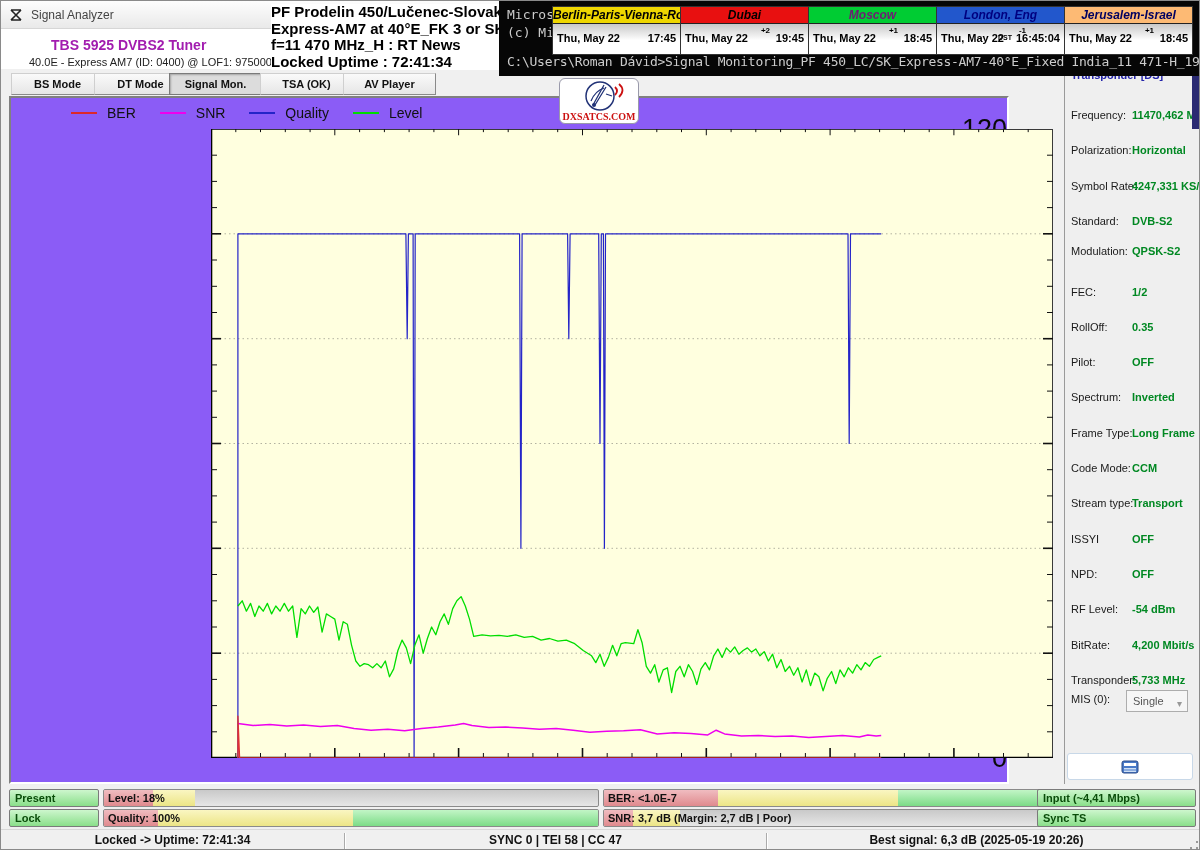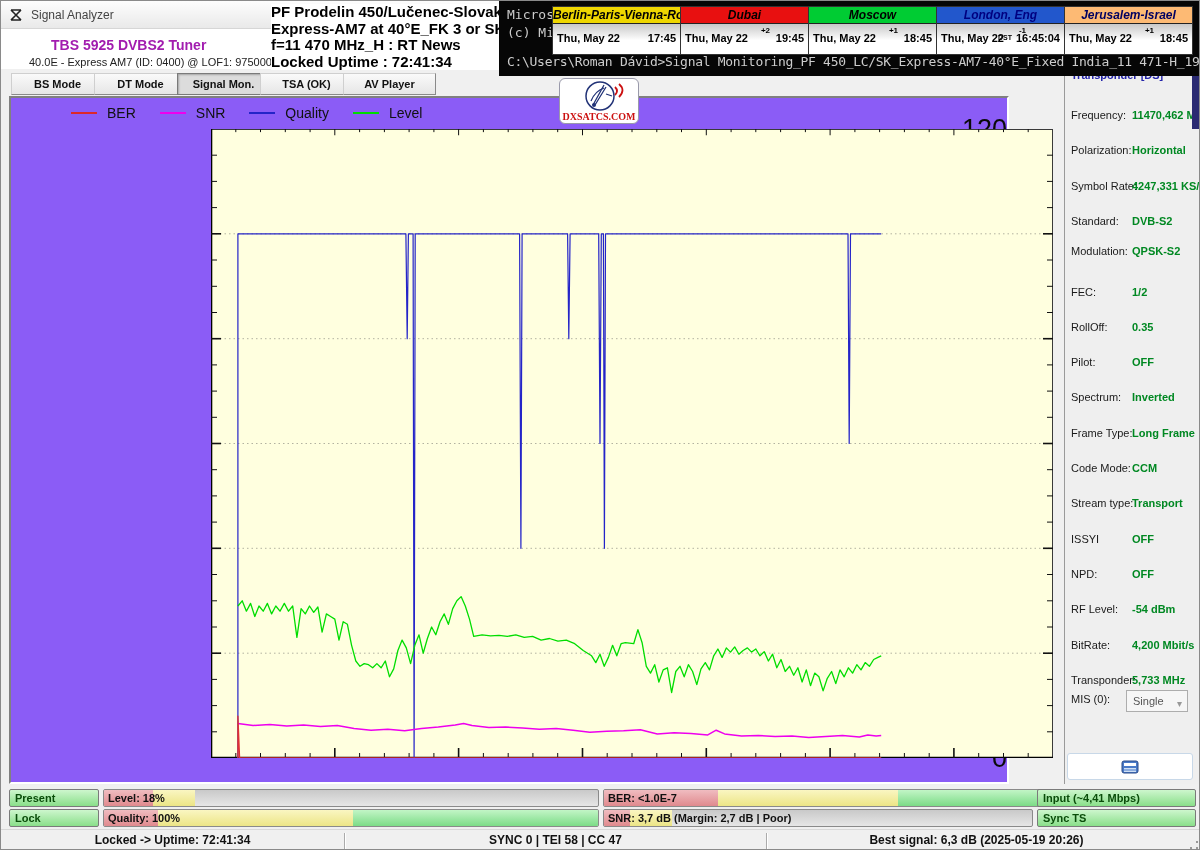--- a/index.html
+++ b/index.html
@@ -119,21 +119,21 @@
 <div class="overlay-text">
   <div>PF Prodelin 450/Lučenec-Slovakia</div>
   <div>Express-AM7 at 40°E_FK 3 or SK</div>
   <div>f=11 470 MHz_H : RT News</div>
   <div>Locked Uptime : 72:41:34</div>
 </div>
 
 <div class="tabrow">
     <div class="tab" style="left: 10px;">BS Mode</div>
     <div class="tab" style="left: 93px;">DT Mode</div>
-    <div class="tab active" style="left: 176px;">Signal Mon.</div>
+    <div class="tab active" style="left: 168px;">Signal Mon.</div>
     <div class="tab" style="left: 259px;">TSA (OK)</div>
     <div class="tab" style="left: 342px;">AV Player</div>
   </div>
 
 <div class="chartbox">
   <div class="legend">
       <div class="legend-item">
         <span class="legend-line" style="background: rgb(221, 40, 40);"></span>
         <span class="legend-label">BER</span>
       </div>
@@ -396,21 +396,21 @@
     </div>
     <div class="clock">
       <div class="chead" style="background: rgb(232, 16, 16); color: rgb(0, 0, 0);">Dubai</div>
       <div class="cbody">
         <span class="cdate">Thu, May 22</span>
         <span class="coff">+2</span>
         <span class="ctime">19:45</span>
       </div>
     </div>
     <div class="clock">
-      <div class="chead" style="background: rgb(0, 204, 51); color: #000000;">Moscow</div>
+      <div class="chead" style="background: rgb(0, 204, 51); color: #701a75;">Moscow</div>
       <div class="cbody">
         <span class="cdate">Thu, May 22</span>
         <span class="coff">+1</span>
         <span class="ctime">18:45</span>
       </div>
     </div>
     <div class="clock">
       <div class="chead" style="background: rgb(34, 87, 204); color: rgb(0, 0, 128);">London, Eng</div>
       <div class="cbody">
         <span class="cdate">Thu, May 22</span>
@@ -454,21 +454,21 @@
     <div class="seg yellow" style="left: 11%; width: 39.5%;"></div>
     <div class="seg green" style="left: 50.5%; width: 49.5%;"></div>
     <div class="mlabel">Quality: 100%</div>
   </div>
 <div class="meter" style="left:602px; top:788px; width:518px;">
     <div class="seg pink" style="left: 0%; width: 22%;"></div>
     <div class="seg yellow" style="left: 22%; width: 35%;"></div>
     <div class="seg green" style="left: 57%; width: 43%;"></div>
     <div class="mlabel">BER: &lt;1.0E-7</div>
   </div>
-<div class="meter" style="left:602px; top:808px; width:430px;">
+<div class="meter" style="left:602px; top:808px; width:480px;">
     <div class="seg pink" style="left: 0%; width: 6%;"></div>
     <div class="seg yellow" style="left: 6%; width: 10%;"></div>
     <div class="mlabel">SNR: 3,7 dB (Margin: 2,7 dB | Poor)</div>
   </div>
 <div class="pill" style="left:1036px; top:788px; width:159px;">Input (~4,41 Mbps)</div>
 <div class="pill" style="left:1036px; top:808px; width:159px;">Sync TS</div>
 
 <div class="statusbar">
   <div class="ssec" style="left:0; width:343px;">Locked -&gt; Uptime: 72:41:34</div>
   <div class="sdiv" style="left:343px;"></div>

